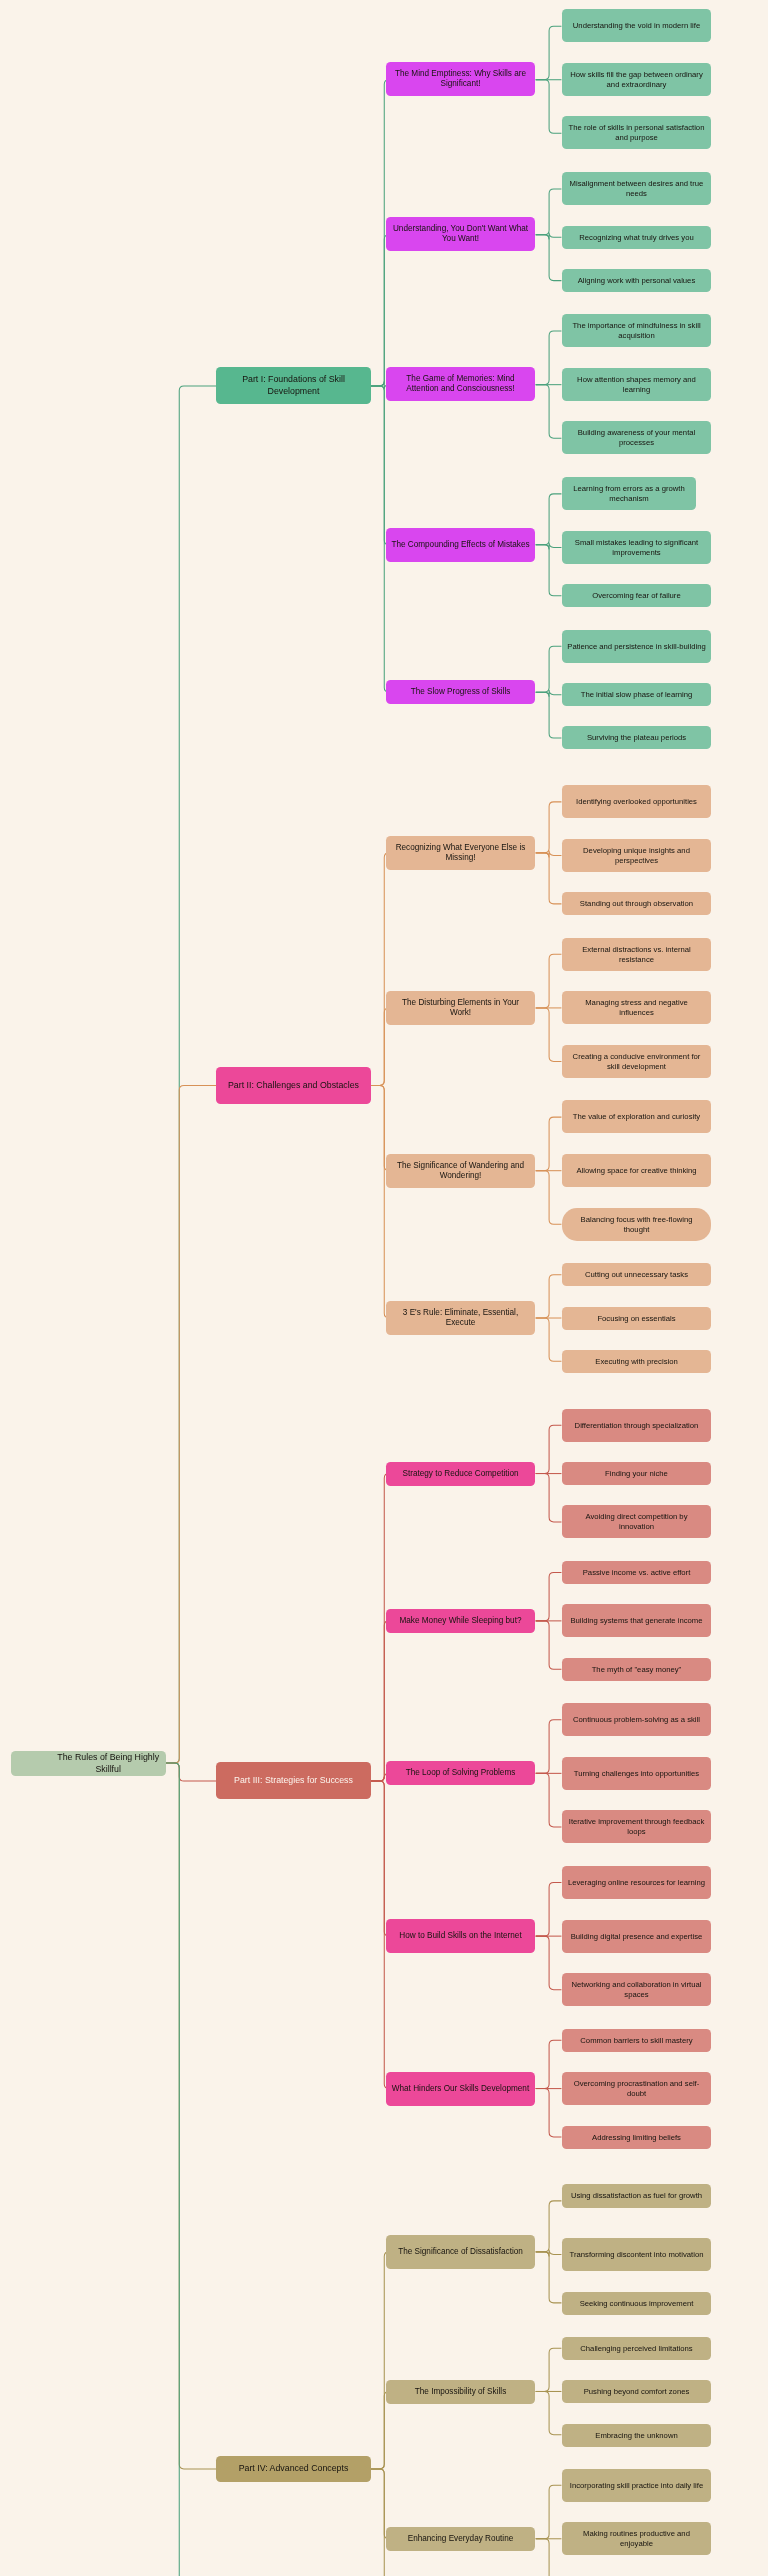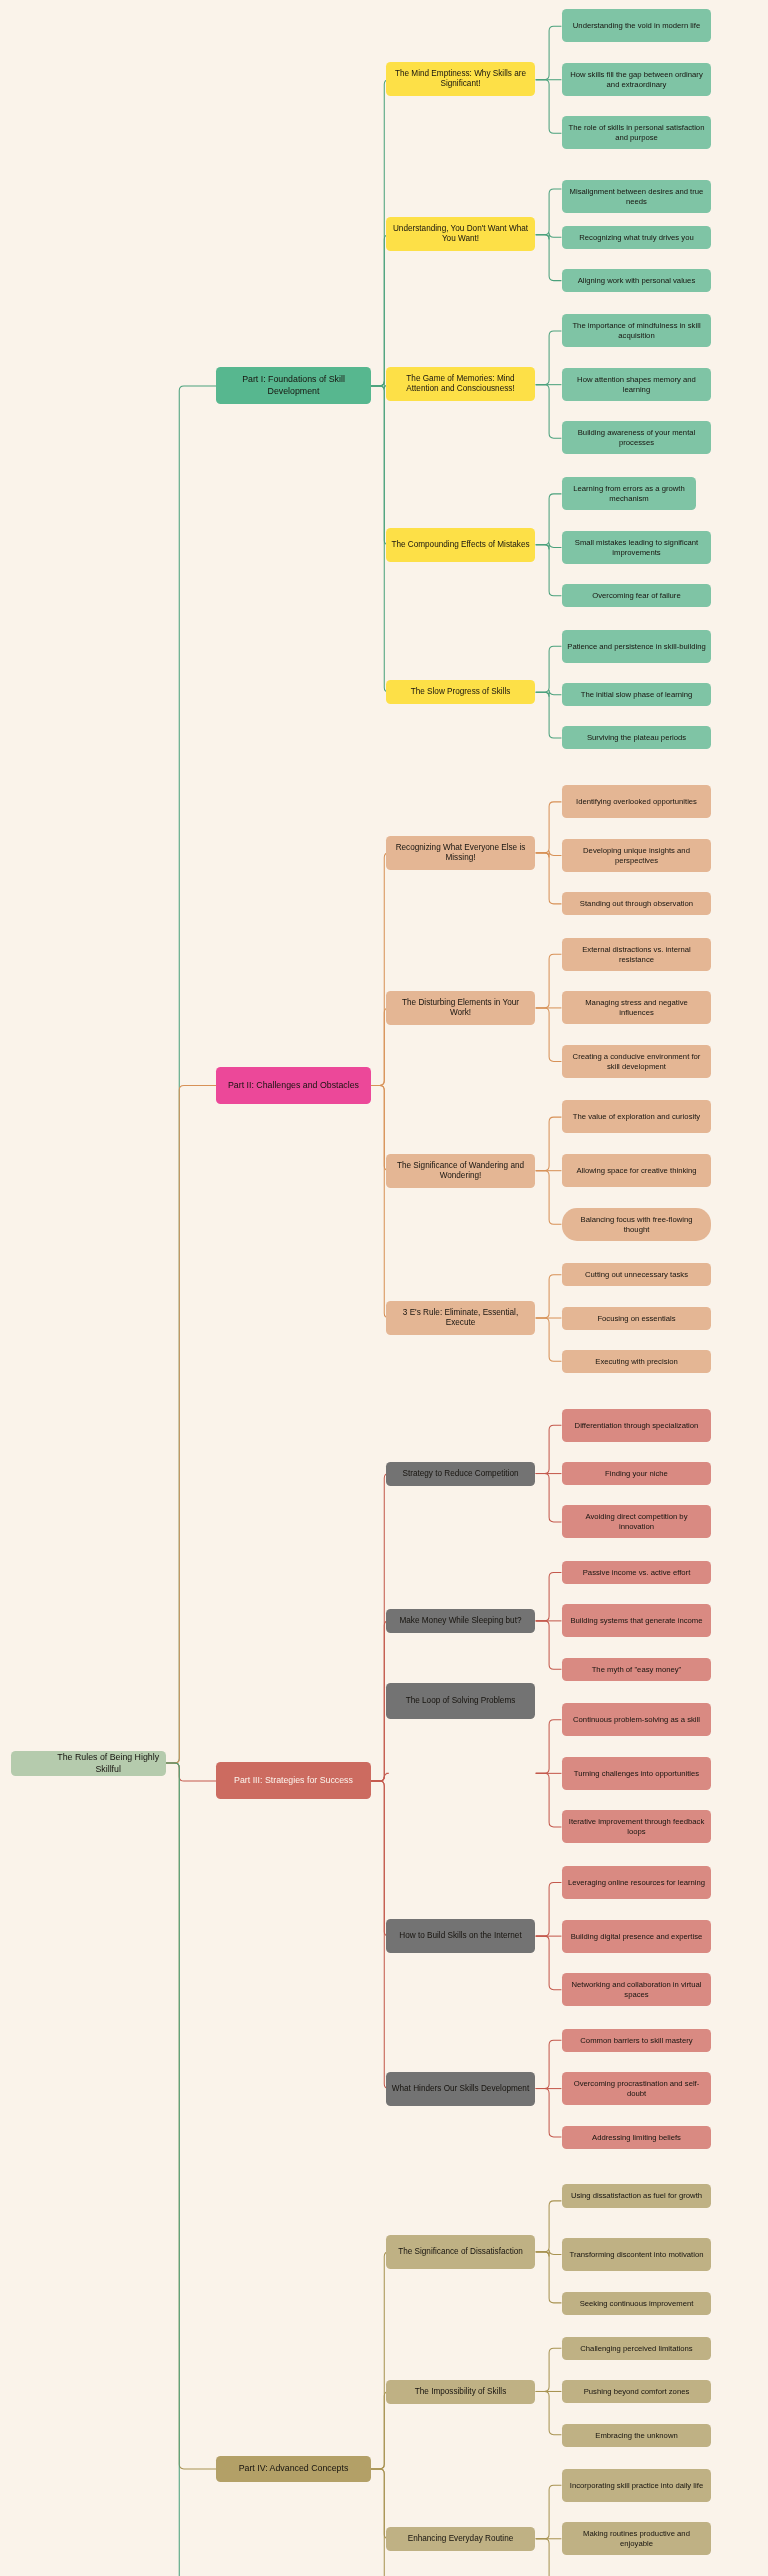--- a/index.html
+++ b/index.html
@@ -29,29 +29,29 @@
     word-wrap: break-word;
     overflow: hidden;
   }
   .n-root  { background: #b5cbad; font-size: 8.8px; }
   .n-part  { font-size: 8.8px; }
   .n-topic { font-size: 8.2px; }
   .n-leaf  { font-size: 7.7px; }
 
   
   .c1-part  { background: #57b78f; }
-  .c1-topic { background: #fde047; }
+  .c1-topic { background: #d946ef; }
   .c1-leaf  { background: #7fc4a5; }
 
   .c2-part  { background: #ec4899; }
   .c2-topic { background: #e4b694; }
   .c2-leaf  { background: #e4b694; }
 
   .c3-part  { background: #cc6b60; color: #fdf6ef; }
-  .c3-topic { background: #737373; }
+  .c3-topic { background: #ec4899; }
   .c3-leaf  { background: #d98a82; }
 
   .c4-part  { background: #b3a067; }
   .c4-topic { background: #bfb184; }
   .c4-leaf  { background: #bfb184; }
 </style>
 </head>
 <body>
 
 <div id="canvas" style="height: 3830px;">
@@ -152,21 +152,21 @@
       <path d="M 322 3422 L 339 3422 Q 348 3422 348 3413 L 348 2115.5 Q 348 2106.5 357 2106.5 L 420 2106.5" fill="none" stroke="#d79157" stroke-width="2"></path>
       <path d="M 322 3422 L 339 3422 Q 348 3422 348 3431 L 348 3448 Q 348 3457 357 3457 L 420 3457" fill="none" stroke="#c3584c" stroke-width="2"></path>
       <path d="M 322 3422 L 339 3422 Q 348 3422 348 3431 L 348 4783.5 Q 348 4792.5 357 4792.5 L 420 4792.5" fill="none" stroke="#a89352" stroke-width="2"></path>
       <path d="M 322 3422 L 339 3422 Q 348 3422 348 3431 L 348 6086.5 Q 348 6095.5 357 6095.5 L 420 6095.5" fill="none" stroke="#4aa17c" stroke-width="2"></path>
     </svg>
   <div id="nodes">
       <div class="node n-leaf c1-leaf" style="left: 562px; top: 9.3px; width: 149px; height: 33px;">Understanding the void in modern life</div>
       <div class="node n-leaf c1-leaf" style="left: 562px; top: 63px; width: 149px; height: 33px;">How skills fill the gap between ordinary and extraordinary</div>
       <div class="node n-leaf c1-leaf" style="left: 562px; top: 116px; width: 149px; height: 33px;">The role of skills in personal satisfaction and purpose</div>
       <div class="node n-topic c1-topic" style="left: 386px; top: 62px; width: 149px; height: 34px;">The Mind Emptiness: Why Skills are Significant!</div>
-      <div class="node n-leaf c1-leaf" style="left: 562px; top: 172px; width: 149px; height: 33px; margin-top: 8px;">Misalignment between desires and true needs</div>
+      <div class="node n-leaf c1-leaf" style="left: 562px; top: 172px; width: 149px; height: 33px;">Misalignment between desires and true needs</div>
       <div class="node n-leaf c1-leaf" style="left: 562px; top: 226px; width: 149px; height: 23px;">Recognizing what truly drives you</div>
       <div class="node n-leaf c1-leaf" style="left: 562px; top: 269px; width: 149px; height: 23px;">Aligning work with personal values</div>
       <div class="node n-topic c1-topic" style="left: 386px; top: 217px; width: 149px; height: 34px;">Understanding, You Don't Want What You Want!</div>
       <div class="node n-leaf c1-leaf" style="left: 562px; top: 314px; width: 149px; height: 33px;">The importance of mindfulness in skill acquisition</div>
       <div class="node n-leaf c1-leaf" style="left: 562px; top: 368px; width: 149px; height: 33px;">How attention shapes memory and learning</div>
       <div class="node n-leaf c1-leaf" style="left: 562px; top: 421px; width: 149px; height: 33px;">Building awareness of your mental processes</div>
       <div class="node n-topic c1-topic" style="left: 386px; top: 367px; width: 149px; height: 34px;">The Game of Memories: Mind Attention and Consciousness!</div>
       <div class="node n-leaf c1-leaf" style="left: 562px; top: 477px; width: 134px; height: 33px;">Learning from errors as a growth mechanism</div>
       <div class="node n-leaf c1-leaf" style="left: 562px; top: 531px; width: 149px; height: 33px;">Small mistakes leading to significant improvements</div>
       <div class="node n-leaf c1-leaf" style="left: 562px; top: 584px; width: 149px; height: 23px;">Overcoming fear of failure</div>
@@ -197,21 +197,21 @@
       <div class="node n-leaf c3-leaf" style="left: 562px; top: 1462px; width: 149px; height: 23px;">Finding your niche</div>
       <div class="node n-leaf c3-leaf" style="left: 562px; top: 1505px; width: 149px; height: 33px;">Avoiding direct competition by innovation</div>
       <div class="node n-topic c3-topic" style="left: 386px; top: 1462px; width: 149px; height: 24px;">Strategy to Reduce Competition</div>
       <div class="node n-leaf c3-leaf" style="left: 562px; top: 1561px; width: 149px; height: 23px;">Passive income vs. active effort</div>
       <div class="node n-leaf c3-leaf" style="left: 562px; top: 1604px; width: 149px; height: 33px;">Building systems that generate income</div>
       <div class="node n-leaf c3-leaf" style="left: 562px; top: 1658px; width: 149px; height: 23px;">The myth of "easy money"</div>
       <div class="node n-topic c3-topic" style="left: 386px; top: 1609px; width: 149px; height: 24px;">Make Money While Sleeping but?</div>
       <div class="node n-leaf c3-leaf" style="left: 562px; top: 1703px; width: 149px; height: 33px;">Continuous problem-solving as a skill</div>
       <div class="node n-leaf c3-leaf" style="left: 562px; top: 1757px; width: 149px; height: 33px;">Turning challenges into opportunities</div>
       <div class="node n-leaf c3-leaf" style="left: 562px; top: 1810px; width: 149px; height: 33px;">Iterative improvement through feedback loops</div>
-      <div class="node n-topic c3-topic" style="left: 386px; top: 1683px; width: 149px; height: 36px;">The Loop of Solving Problems</div>
+      <div class="node n-topic c3-topic" style="left: 386px; top: 1761px; width: 149px; height: 24px;">The Loop of Solving Problems</div>
       <div class="node n-leaf c3-leaf" style="left: 562px; top: 1866px; width: 149px; height: 33px;">Leveraging online resources for learning</div>
       <div class="node n-leaf c3-leaf" style="left: 562px; top: 1920px; width: 149px; height: 33px;">Building digital presence and expertise</div>
       <div class="node n-leaf c3-leaf" style="left: 562px; top: 1973px; width: 149px; height: 33px;">Networking and collaboration in virtual spaces</div>
       <div class="node n-topic c3-topic" style="left: 386px; top: 1919px; width: 149px; height: 34px;">How to Build Skills on the Internet</div>
       <div class="node n-leaf c3-leaf" style="left: 562px; top: 2029px; width: 149px; height: 23px;">Common barriers to skill mastery</div>
       <div class="node n-leaf c3-leaf" style="left: 562px; top: 2072px; width: 149px; height: 33px;">Overcoming procrastination and self-doubt</div>
       <div class="node n-leaf c3-leaf" style="left: 562px; top: 2126px; width: 149px; height: 23px;">Addressing limiting beliefs</div>
       <div class="node n-topic c3-topic" style="left: 386px; top: 2072px; width: 149px; height: 34px;">What Hinders Our Skills Development</div>
       <div class="node n-part c3-part" style="left: 216px; top: 1762px; width: 155px; height: 37px;">Part III: Strategies for Success</div>
       <div class="node n-leaf c4-leaf" style="left: 562px; top: 2184px; width: 149px; height: 24px;">Using dissatisfaction as fuel for growth</div>

